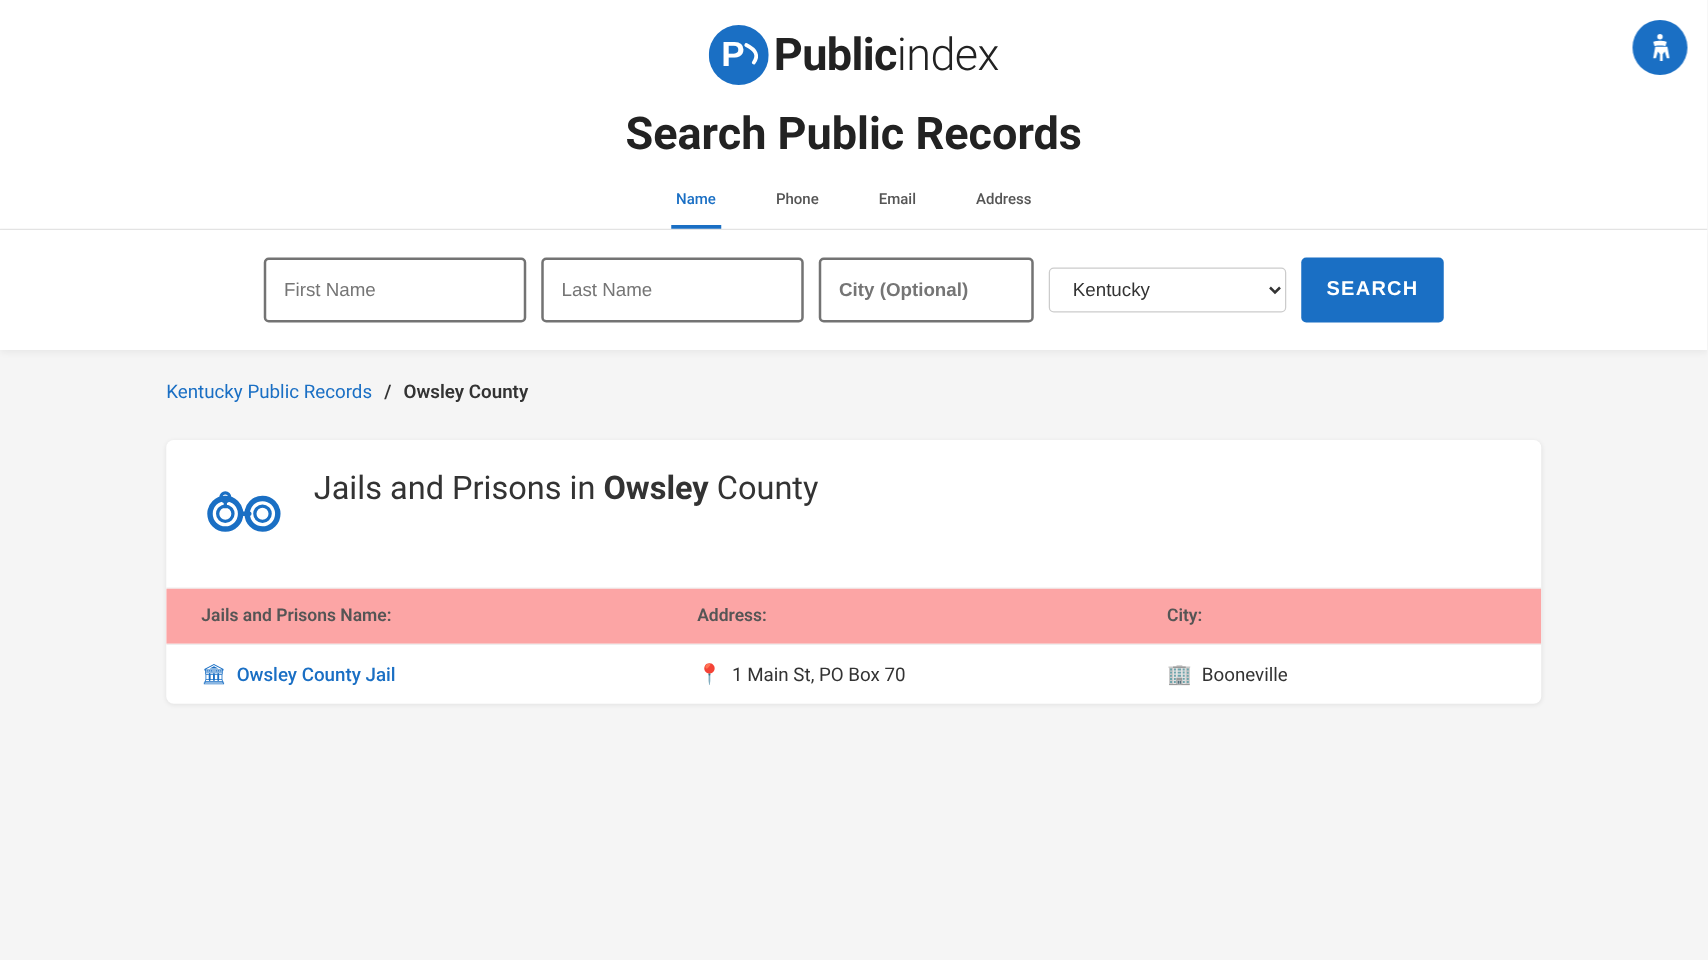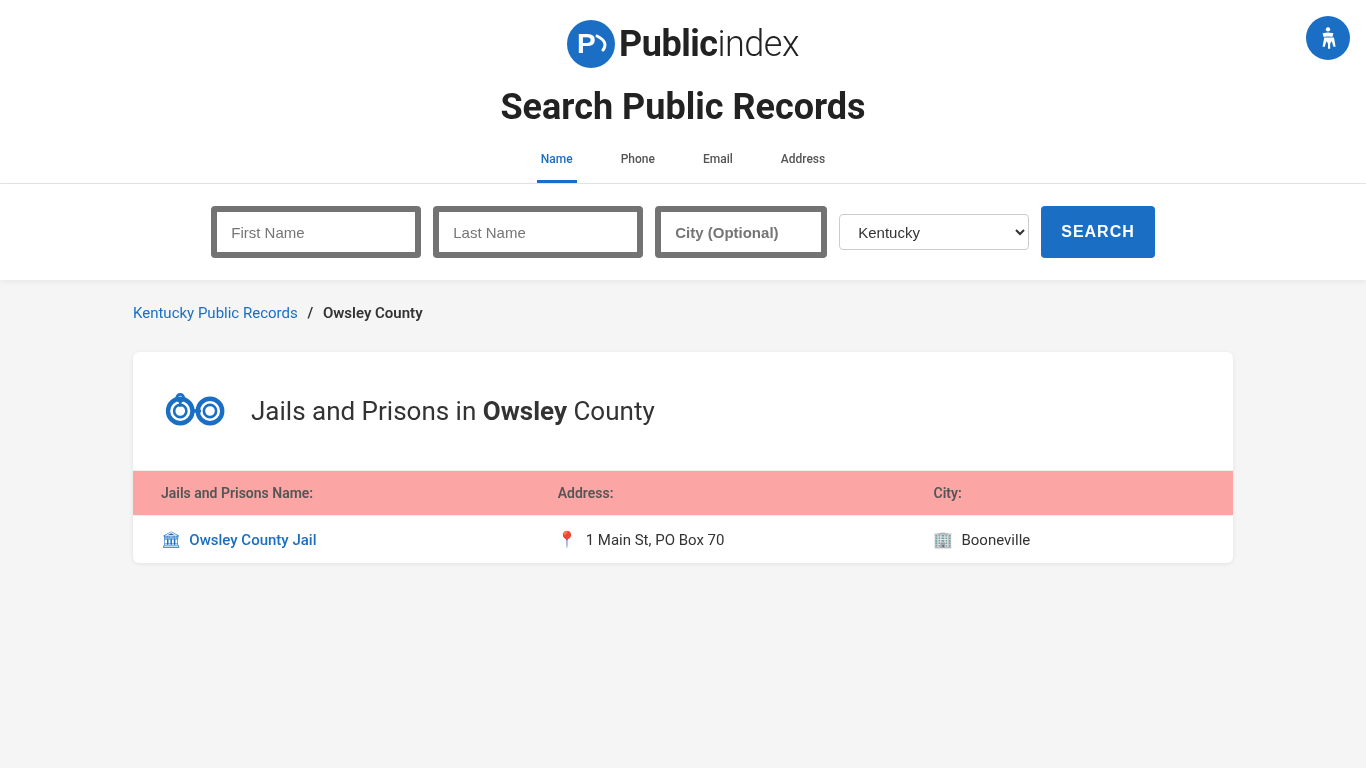--- a/index.html
+++ b/index.html
@@ -76,21 +76,21 @@
       background: #fff;
       padding: 22px 80px 22px;
       display: flex;
       align-items: center;
       gap: 12px;
       justify-content: center;
       box-shadow: 0 2px 6px rgba(0,0,0,0.06);
     }
     .search-input {
       height: 52px;
-      border: 6px solid #737373;
+      border: 2px solid #737373;
       border-radius: 4px;
       padding: 0 14px;
       font-size: 15px;
       color: #888;
       outline: none;
       background: #fff;
     }
     .input-firstname { width: 210px; }
     .input-lastname { width: 210px; }
     .input-city { width: 172px; font-weight: bold; }
@@ -174,21 +174,20 @@
 
     
     .section-card {
       background: #fff;
       border-radius: 6px;
       overflow: hidden;
       box-shadow: 0 1px 4px rgba(0,0,0,0.08);
     }
     .section-header {
       display: flex;
-      align-items: center;
       padding: 24px 28px;
       gap: 20px;
       border-bottom: 1px solid #eee;
     }
     .section-icon {
       width: 70px;
       height: 70px;
       flex-shrink: 0;
     }
     .section-title {

